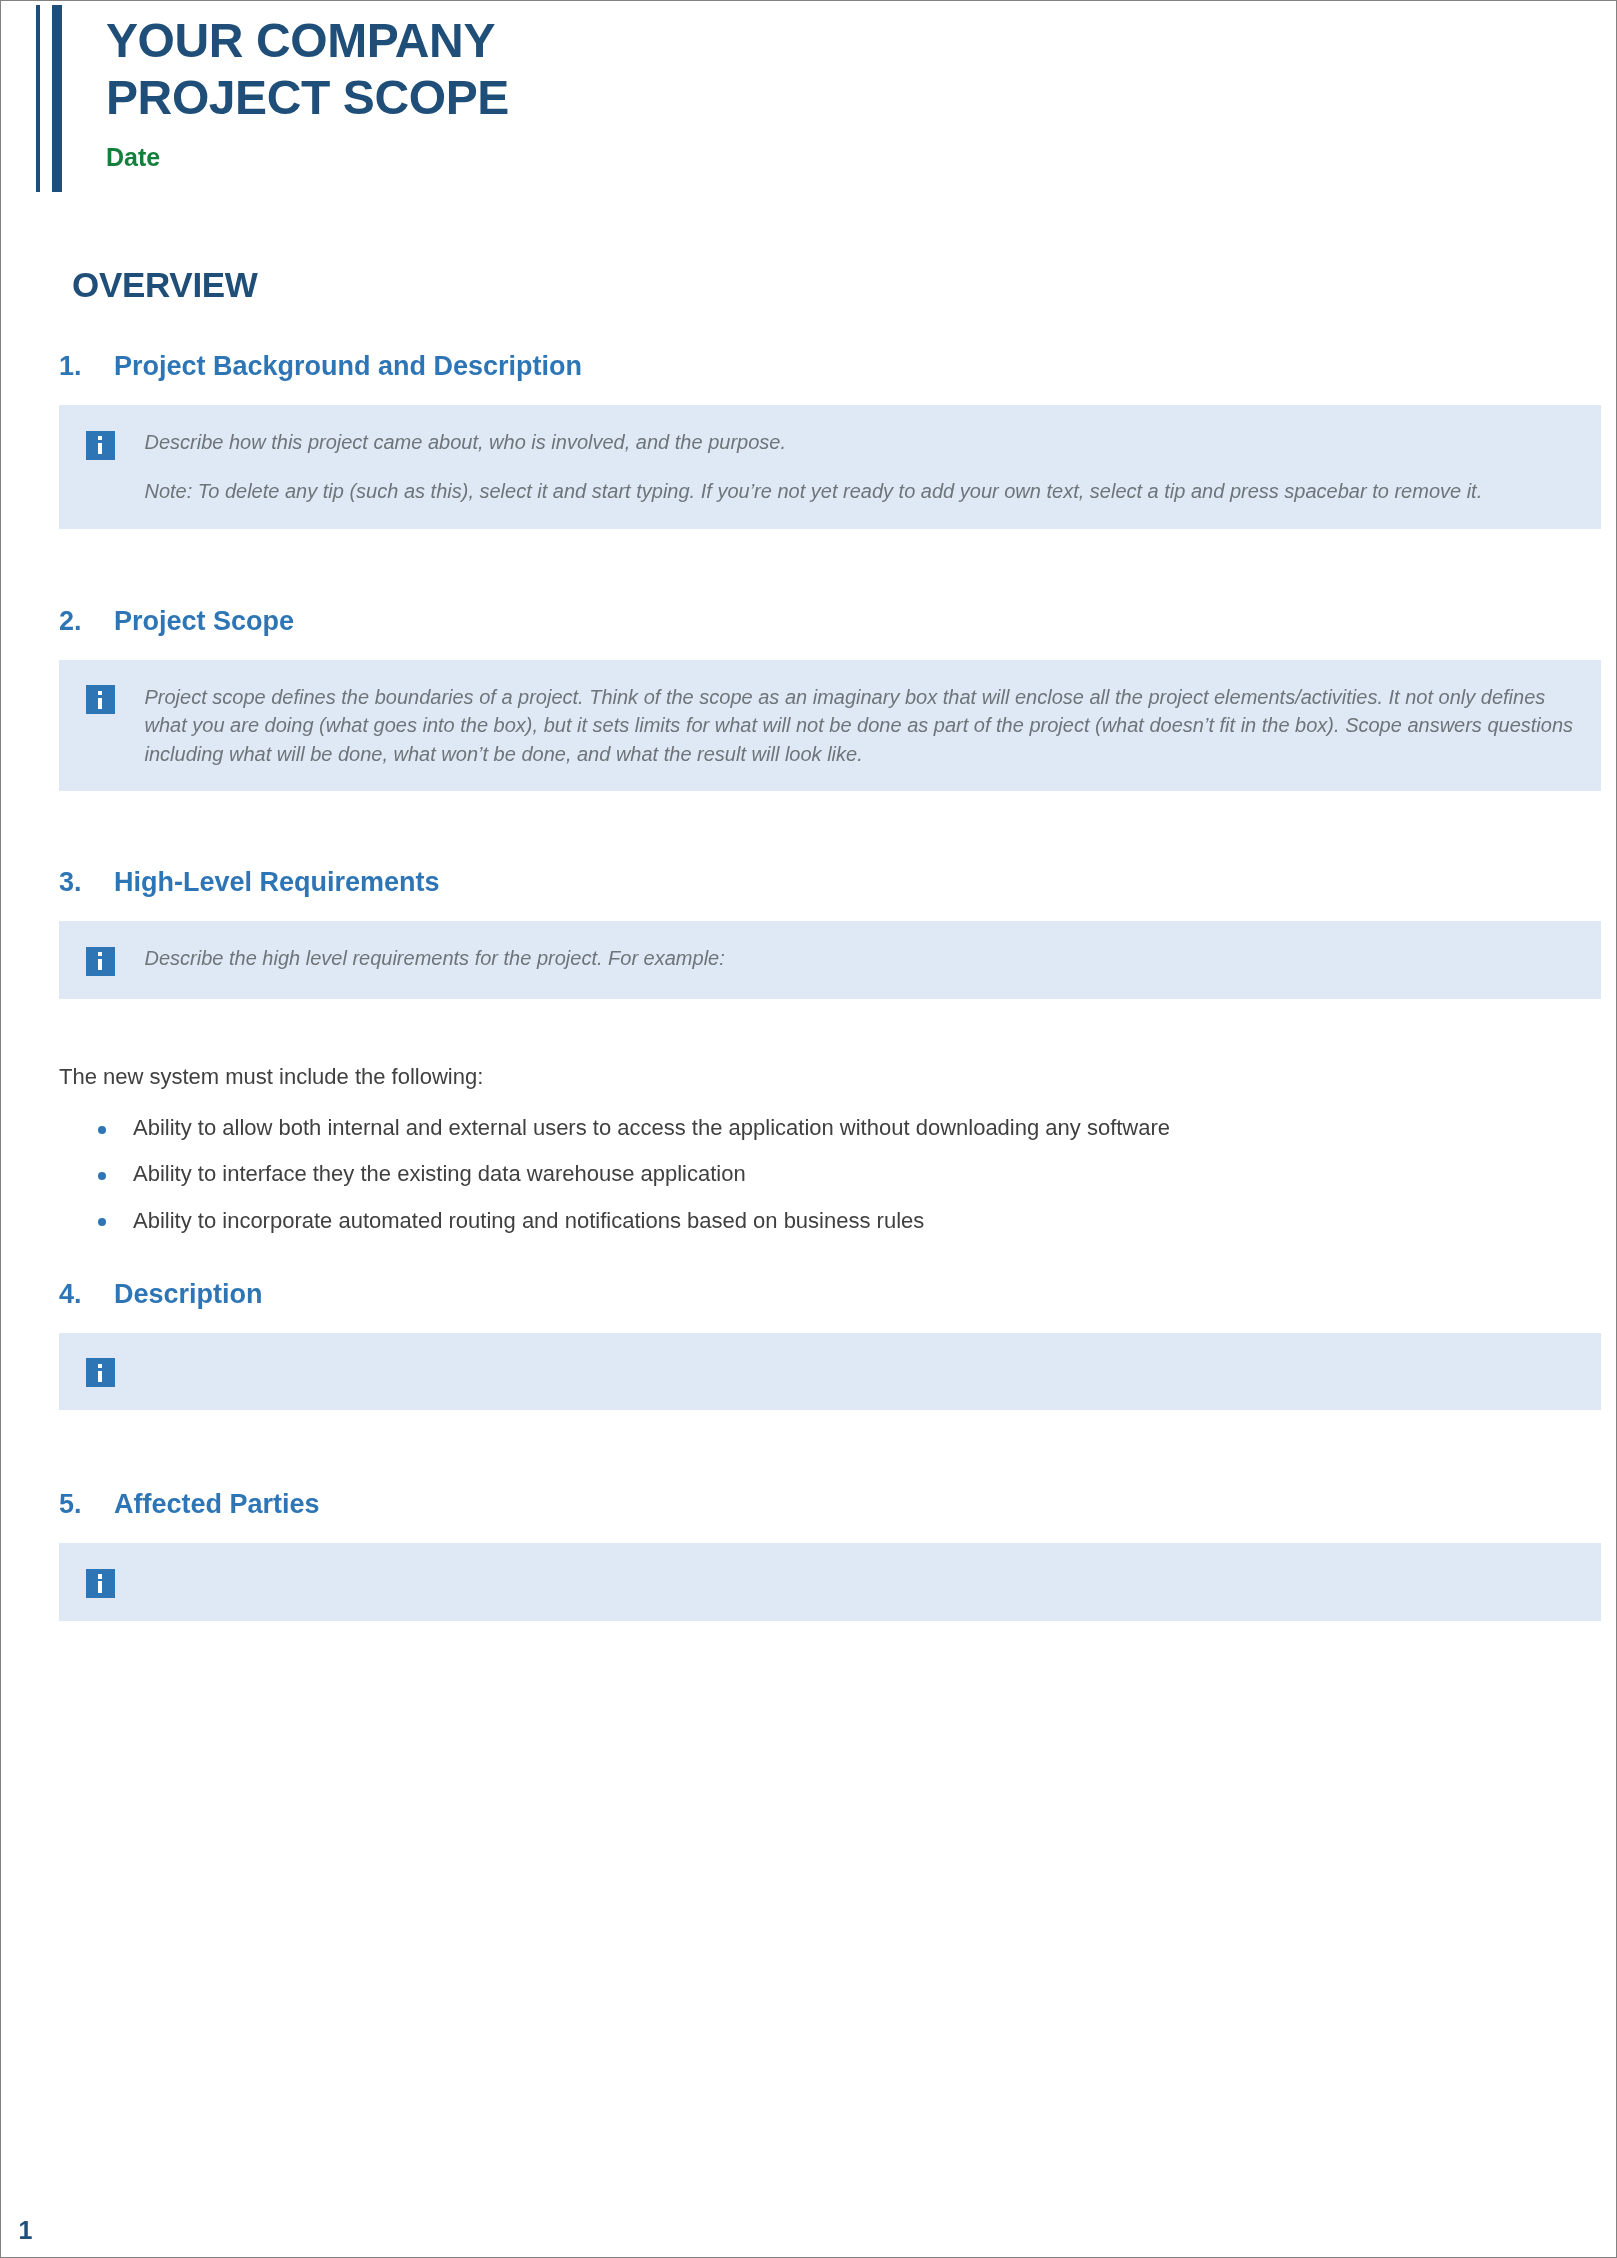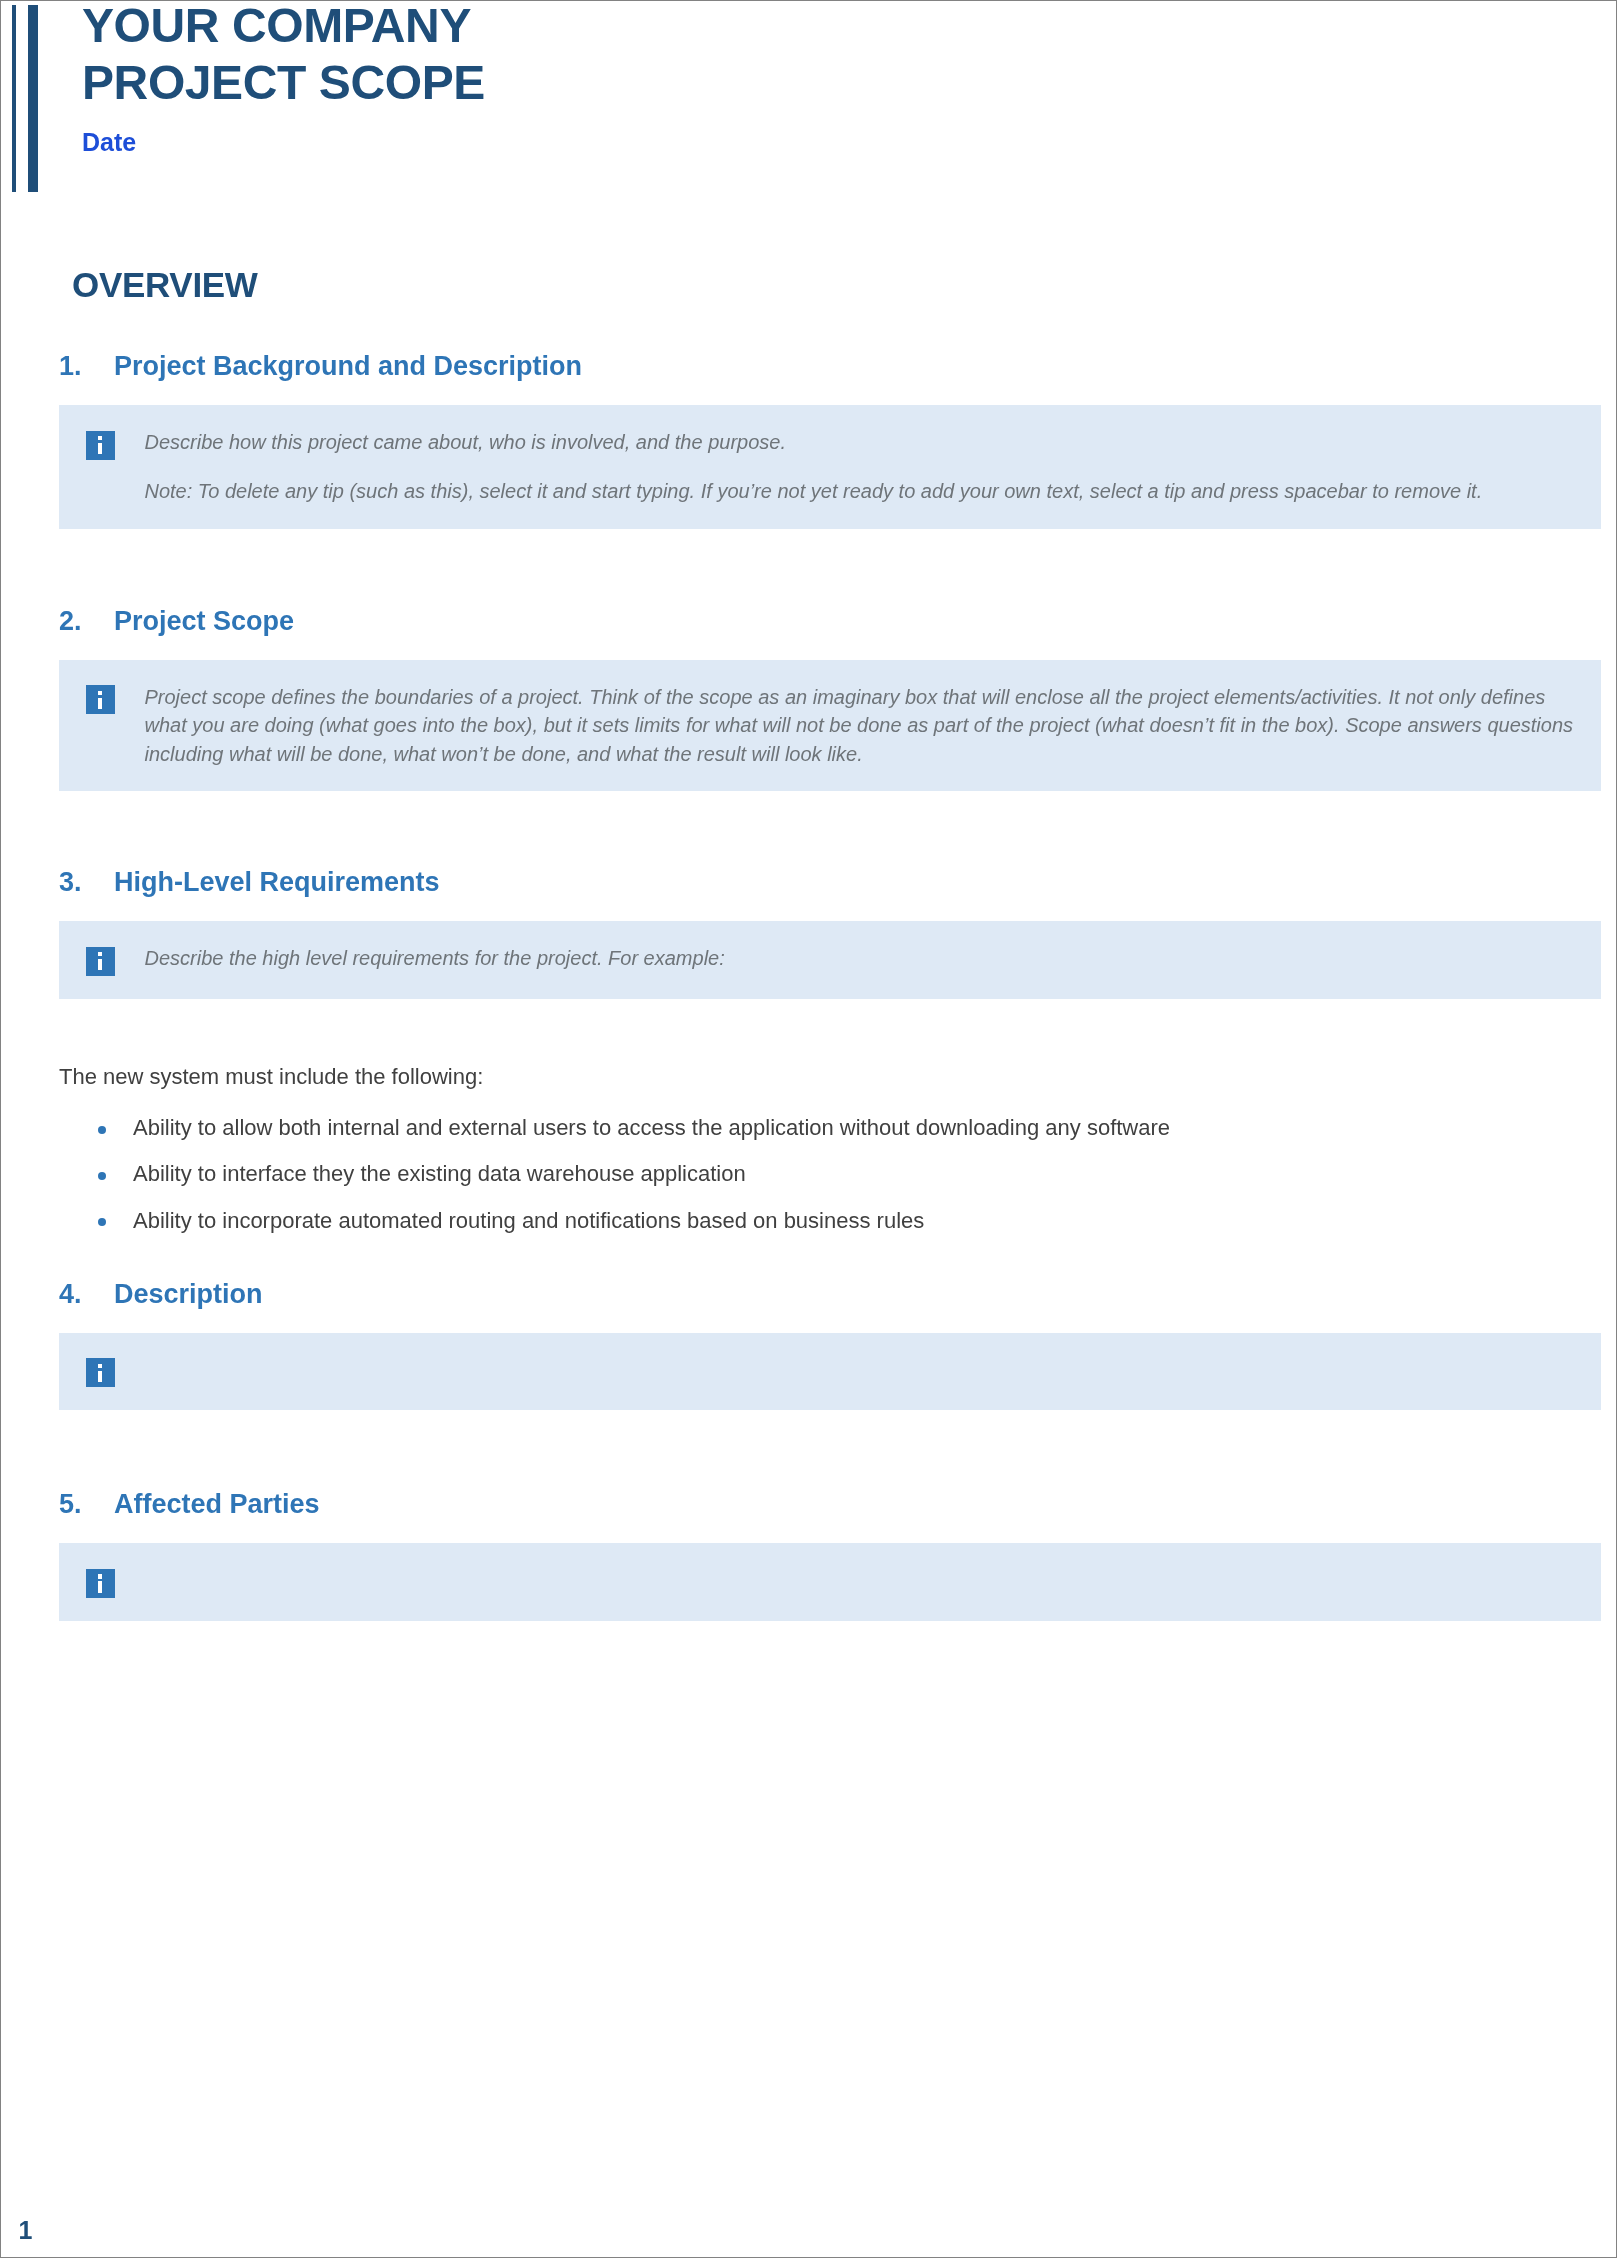--- a/index.html
+++ b/index.html
@@ -16,23 +16,24 @@
     height: 2258px;
     background: #ffffff;
     border: 1.8px solid #828282;
     box-sizing: border-box;
     overflow: hidden;
   }
 
   
   .header {
     position: relative;
-    padding-top: 1px;
+    padding-top: 16px;
     height: 201px;
     box-sizing: border-box;
+    margin-left: 24px;
   }
   .header-bars {
     position: absolute;
     left: 10.6px;
     top: 3.5px;
     width: 44px;
     height: 187px;
   }
   .bar-thin {
     position: absolute;
@@ -66,21 +67,21 @@
     font-size: 48px;
     font-weight: bold;
     color: #1F4E79;
     letter-spacing: -0.4px;
     line-height: 1.0;
     margin: 8.8px 0 0 0;
   }
   .doc-date {
     font-size: 25px;
     font-weight: bold;
-    color: #1d4ed8;
+    color: #15803d;
     margin: 23px 0 0 0;
     line-height: 1.0;
   }
 
   
   .body-area {
     padding: 0 0 0 0;
   }
   .overview-heading {
     font-size: 35px;

